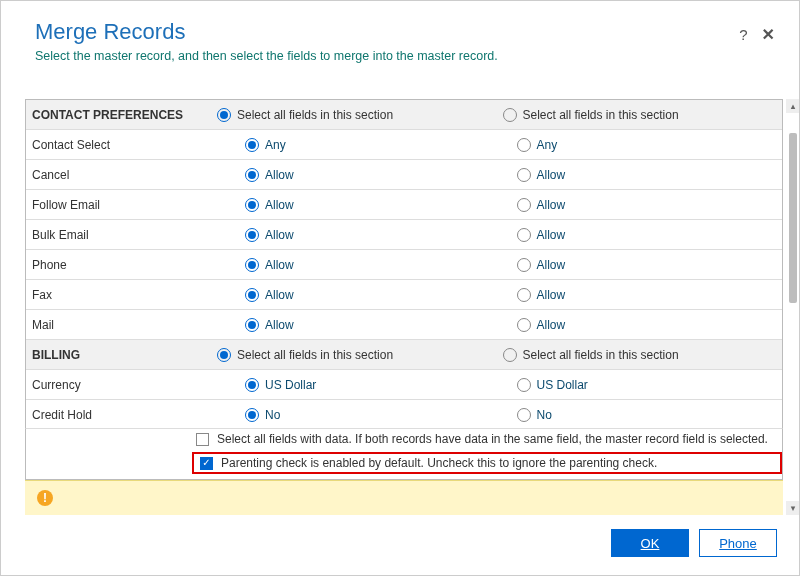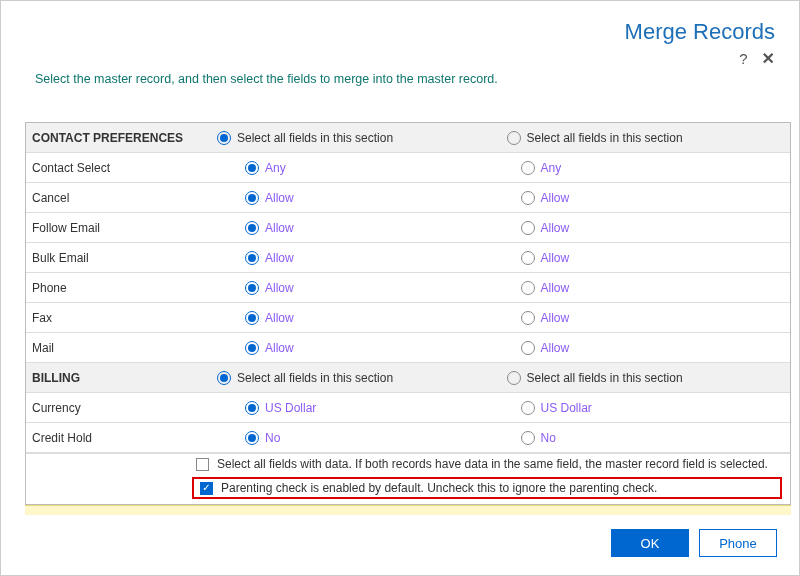--- a/index.html
+++ b/index.html
@@ -1,26 +1,26 @@
 <!DOCTYPE html>
 <html><head>
   <meta charset="utf-8">
   <style>
     * { box-sizing: border-box; margin: 0; padding: 0; }
     body { font-family: "Segoe UI", Arial, sans-serif; font-size: 12px; color: #333; background: #fff; }
     .dialog { width: 800px; height: 576px; border: 1px solid #ccc; display: flex; flex-direction: column; position: relative; }
     .header { padding: 18px 24px 6px 34px; }
-    .title-row { display: flex; align-items: flex-end; flex-direction: column; }
+    .title-row { display: flex; align-items: center; }
     .title { color: #1d6fb8; font-size: 22px; font-weight: 400; flex: 1; }
     .header-icons { display: flex; gap: 14px; color: #555; font-size: 15px; align-items: center; margin-top: 4px; }
     .header-icons span { cursor: pointer; }
     .close-x { font-size: 16px; font-weight: bold; }
     .subtitle { color: #0f766e; font-size: 12.5px; margin-top: 4px; }
     .content-area { flex: 1; position: relative; padding: 30px 8px 0 24px; overflow: hidden; }
-    .scroll-wrap { display: flex; height: 100%; flex-direction: column; }
+    .scroll-wrap { display: flex; height: 100%; }
     .grid { flex: 1; border: 1px solid #bbb; border-bottom: none; overflow: hidden; }
     .scrollbar { width: 16px; display: flex; flex-direction: column; align-items: center; margin-left: 3px; }
     .sb-arrow { width: 14px; height: 14px; background: #eee; font-size: 9px; text-align: center; line-height: 14px; color: #666; cursor: pointer; }
     .sb-track { flex: 1; width: 14px; position: relative; }
     .sb-thumb { position: absolute; width: 8px; left: 3px; top: 20px; height: 170px; background: #bdbdbd; border-radius: 2px; cursor: pointer; }
     .row { display: flex; border-bottom: 1px solid #ddd; min-height: 30px; align-items: center; }
     .row.section-head { background: #f1f1f1; font-weight: bold; }
     .col-label { width: 185px; padding: 6px 8px 6px 6px; }
     .col-a, .col-b { flex: 1; padding: 4px 6px; display: flex; align-items: flex-end; }
     .radio { width: 14px; height: 14px; border: 1.5px solid #888; border-radius: 50%; display: inline-block; margin-right: 6px; position: relative; cursor: pointer; flex-shrink: 0; }
@@ -31,23 +31,23 @@
     .section-head .col-a .radio, .section-head .col-b .radio { margin-left: 0; }
     .section-head .col-a, .section-head .col-b { font-weight: normal; }
     .bottom-checks { border: 1px solid #bbb; border-top: 1px solid #ddd; }
     .chk-row { display: flex; align-items: center; padding: 3px 0 3px 170px; font-size: 12px; }
     .chk { width: 13px; height: 13px; border: 1px solid #888; margin-right: 8px; display: inline-flex; align-items: center; justify-content: center; cursor: pointer; flex-shrink: 0; }
     .chk.checked { background: #0067d0; border-color: #0067d0; color: #fff; font-size: 10px; line-height: 1; }
     .highlight-box { border: 2px solid #d00; padding: 2px 6px; display: inline-flex; align-items: center; width: 590px; }
     .note-bar { background: #fff6c9; border-top: 1px solid #e8d97a; padding: 9px 12px; display: flex; align-items: center; font-size: 12px; }
     .warn-icon { width: 16px; height: 16px; border-radius: 50%; background: #f6a623; color: #fff; display: inline-flex; align-items: center; justify-content: center; font-weight: bold; font-size: 12px; margin-right: 8px; flex-shrink: 0; }
     .footer { padding: 14px 22px 18px; display: flex; justify-content: flex-end; gap: 10px; }
-    .btn { min-width: 78px; height: 28px; border: 1px solid #0067d0; background: #fff; color: #0067d0; font-size: 13px; cursor: pointer; display: inline-flex; align-items: center; justify-content: center; }
+    .btn { min-width: 78px; height: 28px; border: 1px solid #0067d0; background: #fff; color: #0067d0; font-size: 13px; cursor: pointer; display: inline-flex; align-items: center; justify-content: center; text-decoration: underline; }
     .btn.primary { background: #0067d0; color: #fff; }
-    .val-text { color: #8b5cf6; }
+    .val-text { color: #0c4a6e; }
   </style>
 </head>
 <body>
 
 <div class="dialog">
 
   <div class="header">
     <div class="title-row">
       <div class="title">Merge Records</div>
       <div class="header-icons">

